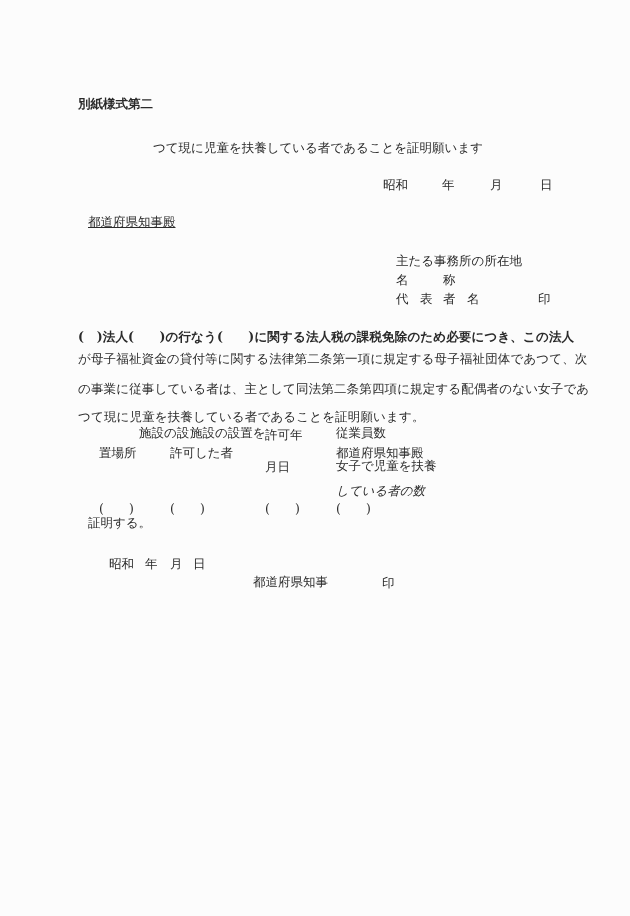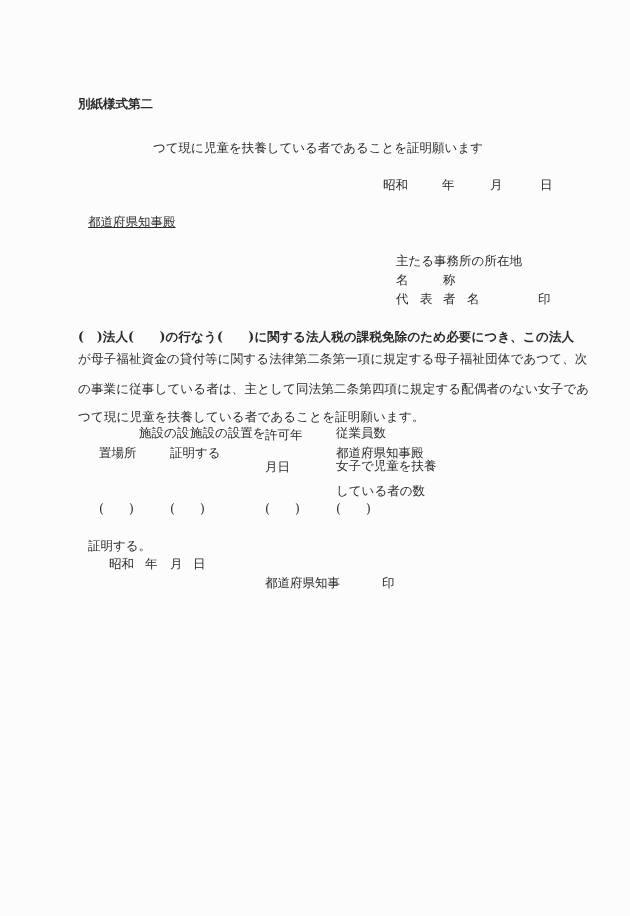--- a/index.html
+++ b/index.html
@@ -56,40 +56,40 @@
 <div>
 
   <div>
     <div class="abs" style="left:99px; top:427px;margin-left:40px;">施設の設</div>
     <div class="abs" style="left:99px; top:447px;">置場所</div>
     <div class="abs" style="left:99px; top:503px;">(　　)</div>
   </div>
 
   <div>
     <div class="abs" style="left:170px; top:427px;margin-left:20px;">施設の設置を</div>
-    <div class="abs" style="left:170px; top:447px;">証明する</div>
+    <div class="abs" style="left:170px; top:447px;">許可した者</div>
     <div class="abs" style="left:170px; top:503px;">(　　)</div>
   </div>
 
   <div>
     <div class="abs" style="left:265px; top:429px;">許可年</div>
     <div class="abs" style="left:265px; top:447px;margin-top:14px;">月日</div>
     <div class="abs" style="left:265px; top:503px;">(　　)</div>
   </div>
 
   <div>
     <div class="abs" style="left:336px; top:427px;">従業員数</div>
     <div class="abs" style="left:336px; top:447px;">都道府県知事殿</div>
     <div class="abs" style="left:336px; top:460px;">女子で児童を扶養</div>
-    <div class="abs" style="left:336px; top:485px;">している者の数</div>
+    <div class="abs" style="left:336px; top:485px;font-style:italic;">している者の数</div>
     <div class="abs" style="left:336px; top:503px;">(　　)</div>
   </div>
 </div>
 
 <div>
-  <div class="abs" style="left:88px; top:540px;">証明する。</div>
+  <div class="abs" style="left:88px; top:517px;">証明する。</div>
   <span class="abs" style="left:109px; top:558px;">昭和</span>
   <span class="abs" style="left:145px; top:558px;">年</span>
   <span class="abs" style="left:170px; top:558px;">月</span>
   <span class="abs" style="left:193px; top:558px;">日</span>
-  <span class="abs" style="left:265px; top:577px;">都道府県知事</span>
+  <span class="abs" style="left:253px; top:577px;font-family:Liberation Mono, monospace;">都道府県知事</span>
   <span class="abs" style="left:382px; top:577px;">印</span>
 </div>
 
 </body></html>

